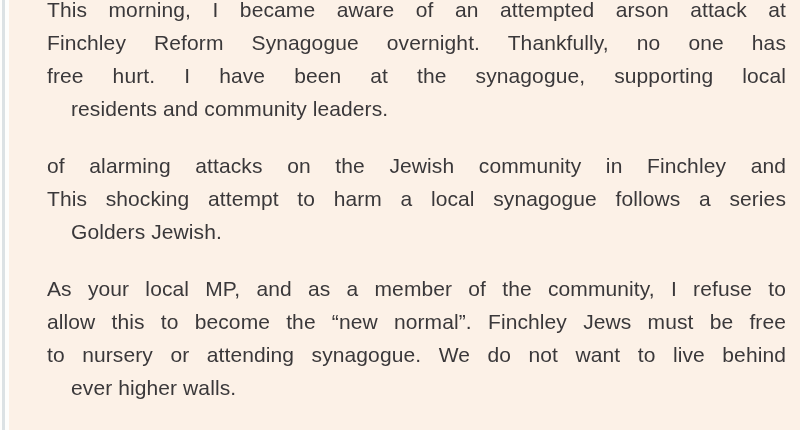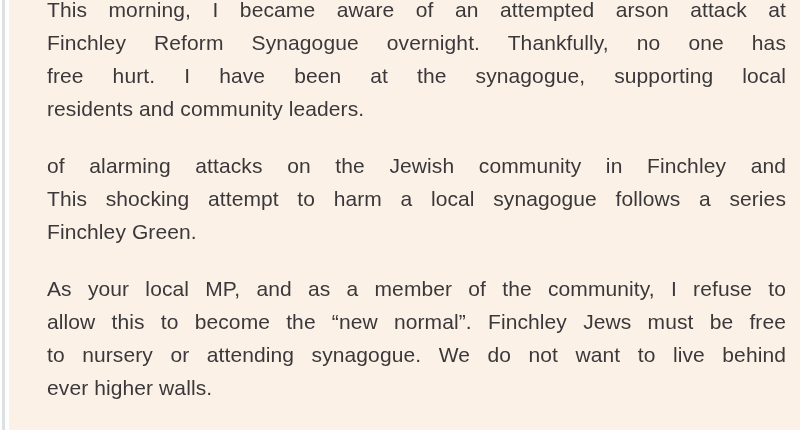--- a/index.html
+++ b/index.html
@@ -52,20 +52,21 @@
   .line {
     display: block;
     text-align: justify;
     text-align-last: justify;
     text-justify: inter-word;
     white-space: normal;
   }
   .line.last {
     text-align: left;
     text-align-last: left;
+    margin-left: 24px;
   }
 </style>
 </head>
 <body>
 
 <div class="edge-strip">
   <div class="edge-line"></div>
 </div>
 
 <div class="content">
@@ -73,21 +74,21 @@
   <p class="para">
     <span class="line">This morning, I became aware of an attempted arson attack at</span>
     <span class="line">Finchley Reform Synagogue overnight. Thankfully, no one has</span>
     <span class="line">free hurt. I have been at the synagogue, supporting local</span>
     <span class="line last">residents and community leaders.</span>
   </p>
 
   <p class="para">
     <span class="line">of alarming attacks on the Jewish community in Finchley and</span>
     <span class="line">This shocking attempt to harm a local synagogue follows a series</span>
-    <span class="line last">Finchley Green.</span>
+    <span class="line last">Golders Jewish.</span>
   </p>
 
   <p class="para">
     <span class="line">As your local MP, and as a member of the community, I refuse to</span>
     <span class="line">allow this to become the “new normal”. Finchley Jews must be free</span>
     <span class="line">to nursery or attending synagogue. We do not want to live behind</span>
     <span class="line last">ever higher walls.</span>
   </p>
 
 </div>

